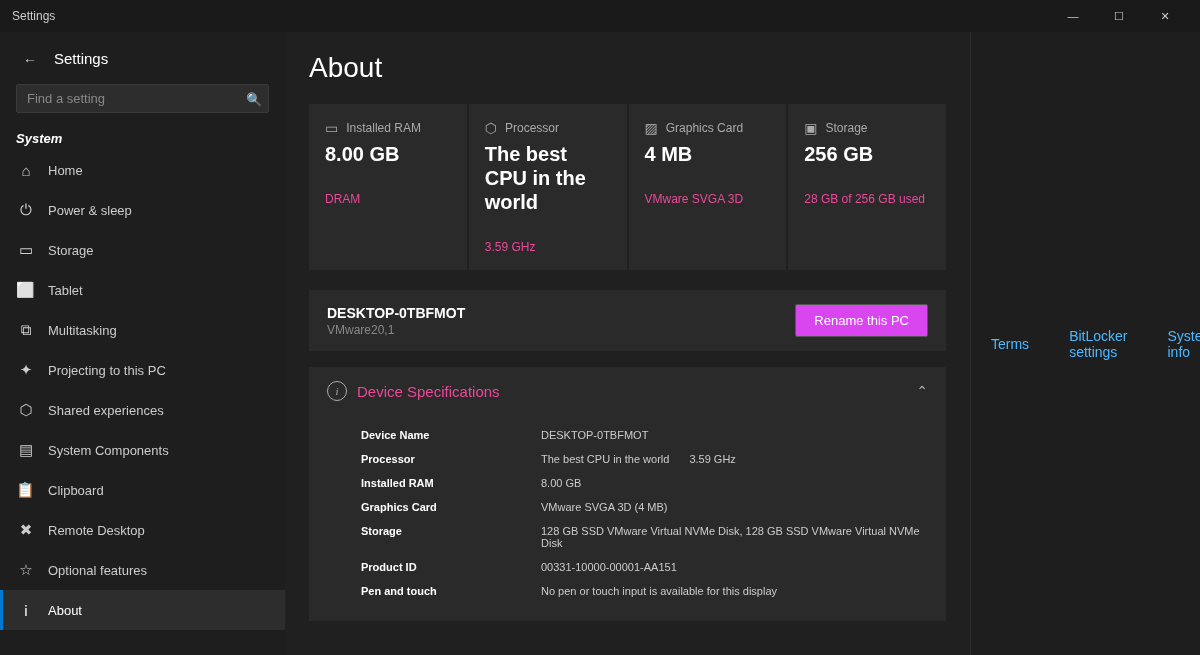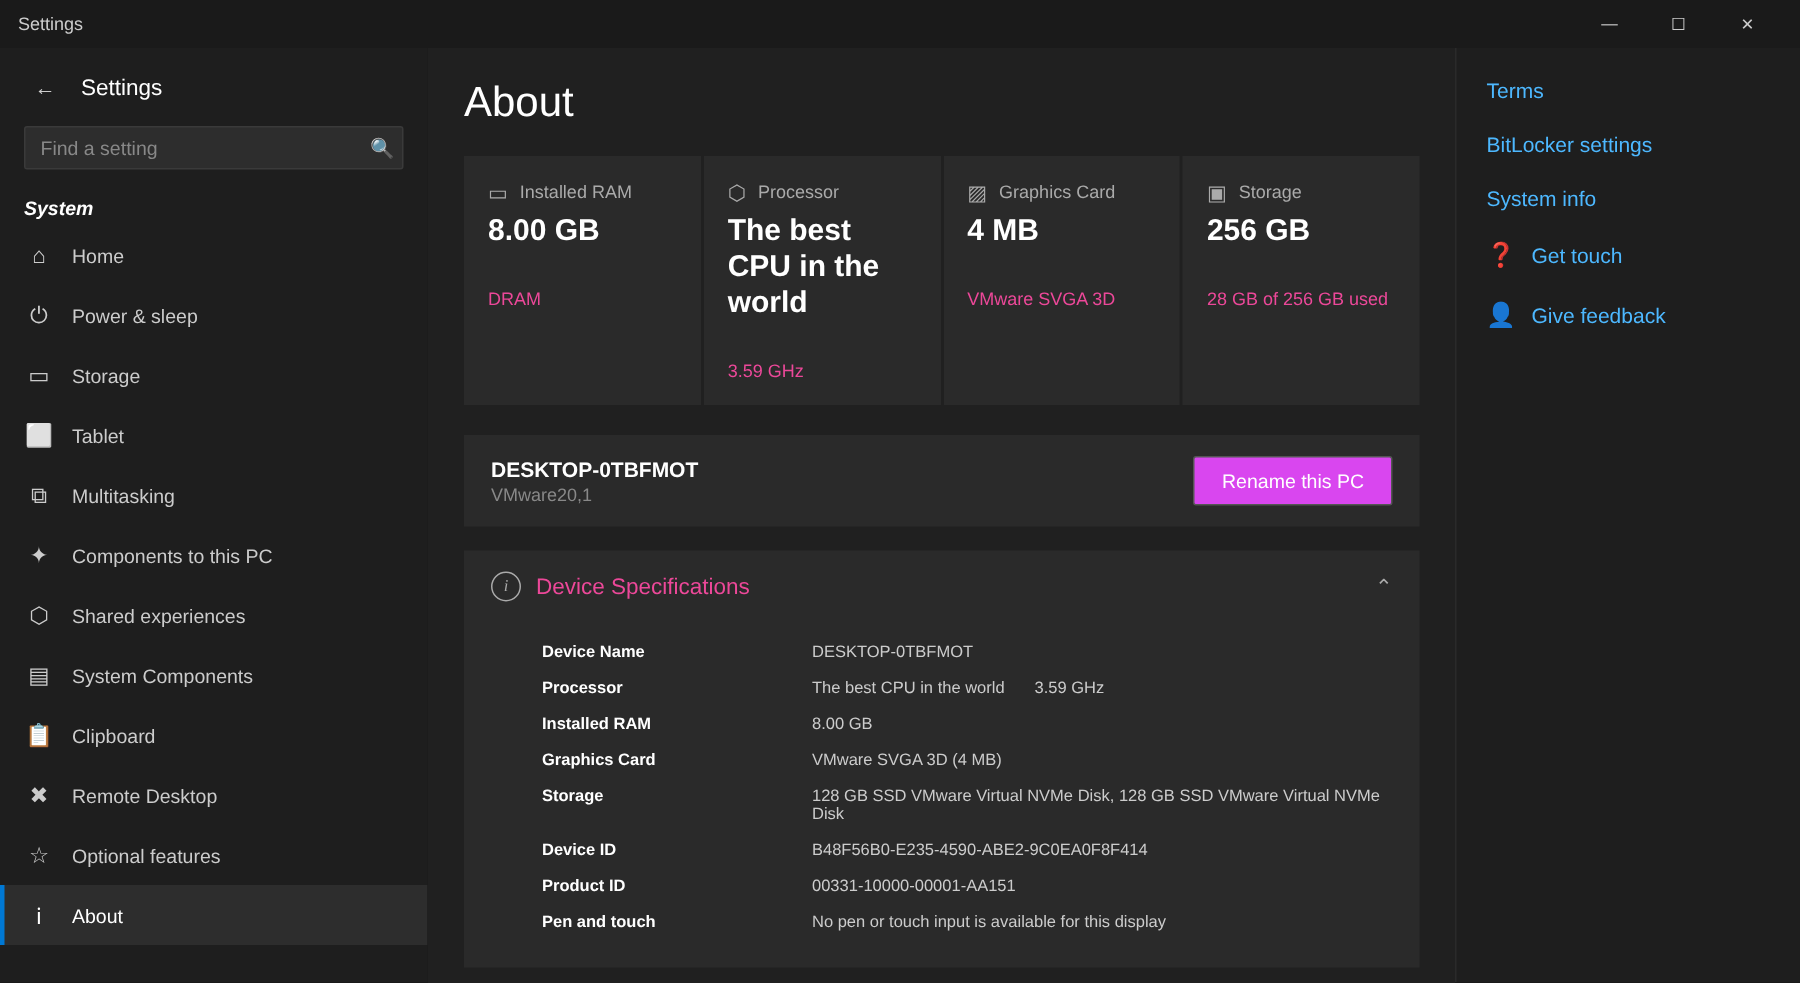--- a/index.html
+++ b/index.html
@@ -281,21 +281,21 @@
       flex: 1;
       display: flex;
       gap: 20px;
     }
     
     .right-panel {
       width: 230px;
       background: #1e1e1e;
       padding: 10px 0;
       display: flex;
-      flex-direction: column;
+      flex-direction: row;
       flex-shrink: 0;
       border-left: 1px solid #2a2a2a;
       overflow-y: auto;
     }
     .right-link {
       padding: 10px 20px;
       font-size: 14px;
       color: #4db8ff;
       cursor: pointer;
       display: flex;
@@ -349,21 +349,21 @@
     <div class="nav-item">
       <span class="nav-icon">⬜</span>
       <span>Tablet</span>
     </div>
     <div class="nav-item">
       <span class="nav-icon">⧉</span>
       <span>Multitasking</span>
     </div>
     <div class="nav-item">
       <span class="nav-icon">✦</span>
-      <span>Components to this PC</span>
+      <span>Projecting to this PC</span>
     </div>
     <div class="nav-item">
       <span class="nav-icon">⬡</span>
       <span>Shared experiences</span>
     </div>
     <div class="nav-item">
       <span class="nav-icon">▤</span>
       <span>System Components</span>
     </div>
     <div class="nav-item">
@@ -468,27 +468,20 @@
     </span>
   </div>
           <div class="spec-row">
     <span class="spec-label">Storage</span>
     <span class="spec-data">
       <span>128 GB SSD VMware Virtual NVMe Disk, 128 GB SSD VMware Virtual NVMe Disk</span>
 
     </span>
   </div>
           <div class="spec-row">
-    <span class="spec-label">Device ID</span>
-    <span class="spec-data">
-      <span>B48F56B0-E235-4590-ABE2-9C0EA0F8F414</span>
-
-    </span>
-  </div>
-          <div class="spec-row">
     <span class="spec-label">Product ID</span>
     <span class="spec-data">
       <span>00331-10000-00001-AA151</span>
 
     </span>
   </div>
           <div class="spec-row">
     <span class="spec-label">Pen and touch</span>
     <span class="spec-data">
       <span>No pen or touch input is available for this display</span>

